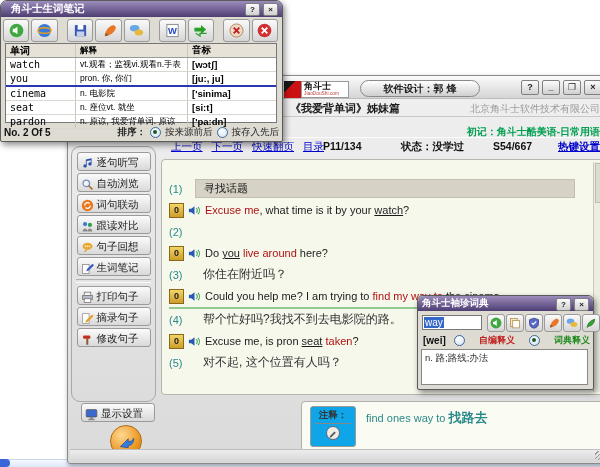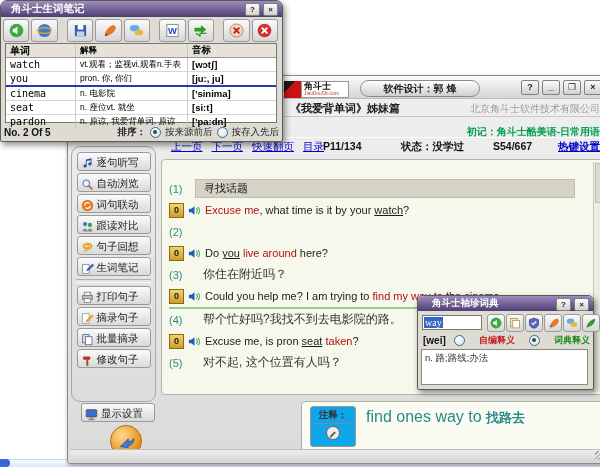--- a/index.html
+++ b/index.html
@@ -73,21 +73,21 @@
   .crow.hl{border-bottom:2px solid #8fca8f;}
 
   
   .notes{left:233px;top:325px;width:303px;height:51px;background:#fafbf2;
       border:1px solid #b0b0a8;border-radius:4px;box-sizing:border-box;}
   .stamp{left:8px;top:4px;width:46px;height:41px;background:#0ea5e9;border:1px solid #9a9a92;
       border-radius:3px;text-align:center;box-sizing:border-box;}
   .stamp-label{font-size:9.5px;font-weight:bold;color:#333;border-bottom:1px solid #888;
       display:block;margin:2px 4px 1px;padding-bottom:1px;}
   .notes-text{left:64px;top:6px;color:#2a8a8a;}
-  .notes-en{font-size:16px;}
+  .notes-en{font-size:11px;}
   .notes-zh{font-size:13px;font-weight:bold;}
 
   .statusbar{left:2px;right:2px;bottom:1px;height:12px;border-top:1px solid #bdbdbd;
       background:linear-gradient(#ededed,#d6d6d6);border-radius:0 0 3px 3px;}
   .grip{right:2px;bottom:2px;width:9px;height:9px;
       background:repeating-linear-gradient(135deg,transparent 0 2px,#9a9a9a 2px 3px);}
 
   
   .nb{left:0;top:0;width:281px;height:140px;background:#dedbd2;border:1px solid #5a5a5a;
       border-radius:7px 7px 2px 2px;box-shadow:2px 3px 6px rgba(0,0,0,.45);z-index:3;}
@@ -112,24 +112,24 @@
   .nb-status{left:3px;right:3px;bottom:2px;height:13px;display:flex;align-items:center;font-size:10px;}
   .nb-pos{font-weight:bold;color:#111;}
   .sortgrp{margin-left:auto;display:flex;align-items:center;gap:4px;font-size:9.5px;color:#222;}
   .radio{width:9px;height:9px;border-radius:50%;border:1px solid #3a6a9a;
       background:radial-gradient(circle at 35% 30%,#fff,#cfe0ef);display:inline-block;position:relative;flex:none;}
   .radio.sel::after{content:"";position:absolute;left:2px;top:2px;width:4px;height:4px;border-radius:50%;background:#1a5a2a;}
 
   
   .pk{left:417px;top:295px;width:175px;height:93px;background:#dedbd2;border:1px solid #5a5a5a;
       border-radius:6px 6px 2px 2px;box-shadow:2px 3px 6px rgba(0,0,0,.45);z-index:3;}
-  .pk .ptitle{height:15px;font-size:9.5px;padding-left:14px;}
+  .pk .ptitle{height:15px;font-size:9.5px;padding-left:4px;}
   .pk-input{left:4px;top:19px;width:60px;height:15px;background:#fff;border:1px solid #777;
       font-size:10px;display:flex;align-items:center;padding-left:1px;box-sizing:border-box;}
-  .pk-input .selword{background:#3468c8;color:#fff;padding:0 1px;font-family:Liberation Serif, serif;}
+  .pk-input .selword{background:#3468c8;color:#fff;padding:0 1px;}
   .pk-tools{left:69px;top:18px;display:flex;}
   .pk-tools .tbtn{width:16px;height:16px;margin-right:1px;}
   .pk-tools .tbtn .icn{width:12px;height:12px;}
   .pk-info{left:5px;top:38px;right:3px;height:13px;display:flex;align-items:center;}
   .pk-phon{font-size:10px;font-weight:bold;color:#111;}
   .modes{margin-left:auto;display:flex;align-items:center;gap:14px;font-size:9px;}
   .pk-def{left:3px;top:53px;width:167px;height:36px;background:#fff;border:1px solid #888;
       font-size:9.5px;color:#333;padding:2px 3px;box-sizing:border-box;}
 
   
@@ -252,29 +252,20 @@
           <svg viewBox="0 0 16 16">
             <rect x="2" y="2" width="8" height="12" fill="#fff" stroke="#999"></rect>
             <path d="M13.5 3l-7 7-1.3 3.3L8.5 12l7-7z" fill="#e8a020"></path>
           </svg>
         </span>
         <span>摘录句子</span>
       </div>
       <div class="sbtn">
         <span class="icn" style="width: 13px; height: 13px;">
           <svg viewBox="0 0 16 16">
-            <rect x="2" y="2" width="8" height="10" fill="#cfe0f8" stroke="#667"></rect>
-            <rect x="5.5" y="4.5" width="8" height="10" fill="#fff" stroke="#667"></rect>
-          </svg>
-        </span>
-        <span>批量摘录</span>
-      </div>
-      <div class="sbtn">
-        <span class="icn" style="width: 13px; height: 13px;">
-          <svg viewBox="0 0 16 16">
             <rect x="2.5" y="3" width="9" height="4" rx="1.5" fill="#c03020"></rect>
             <rect x="6.5" y="6.5" width="2.5" height="8" fill="#8a5a30"></rect>
           </svg>
         </span>
         <span>修改句子</span>
       </div>
     </div>
 
   <div class="abs sbtn display-btn">
     <span class="icn" id="display-icn">

